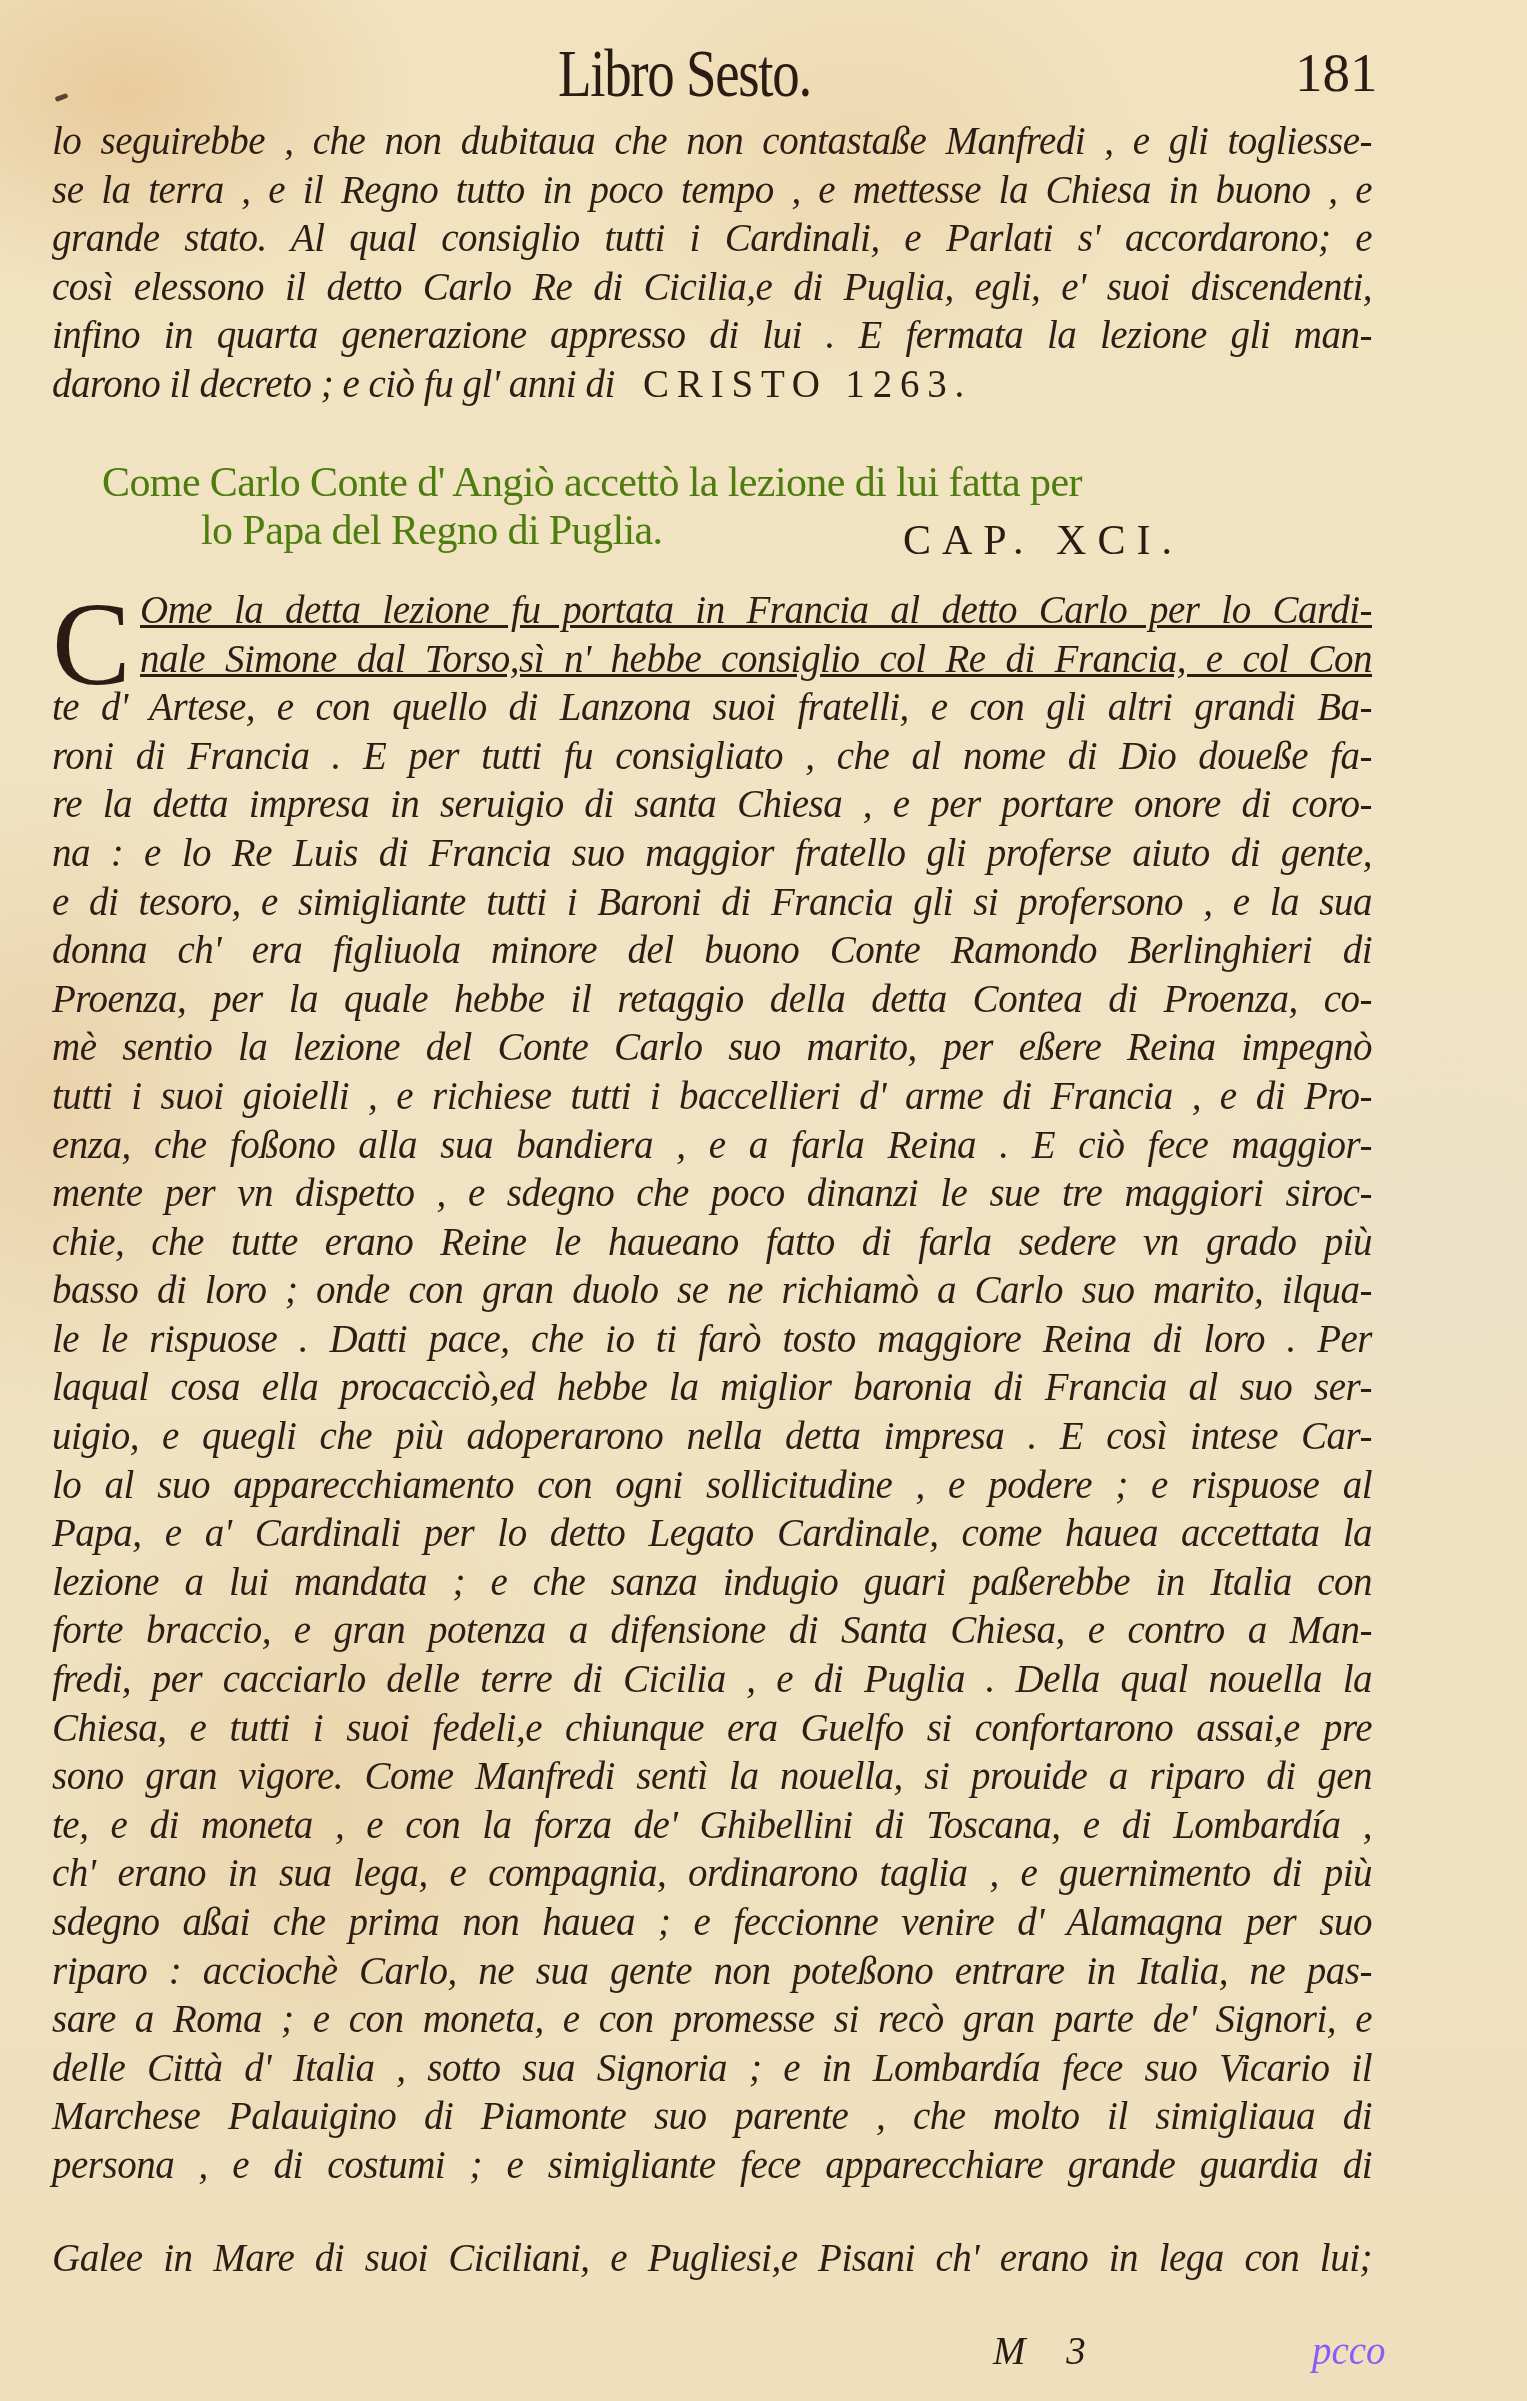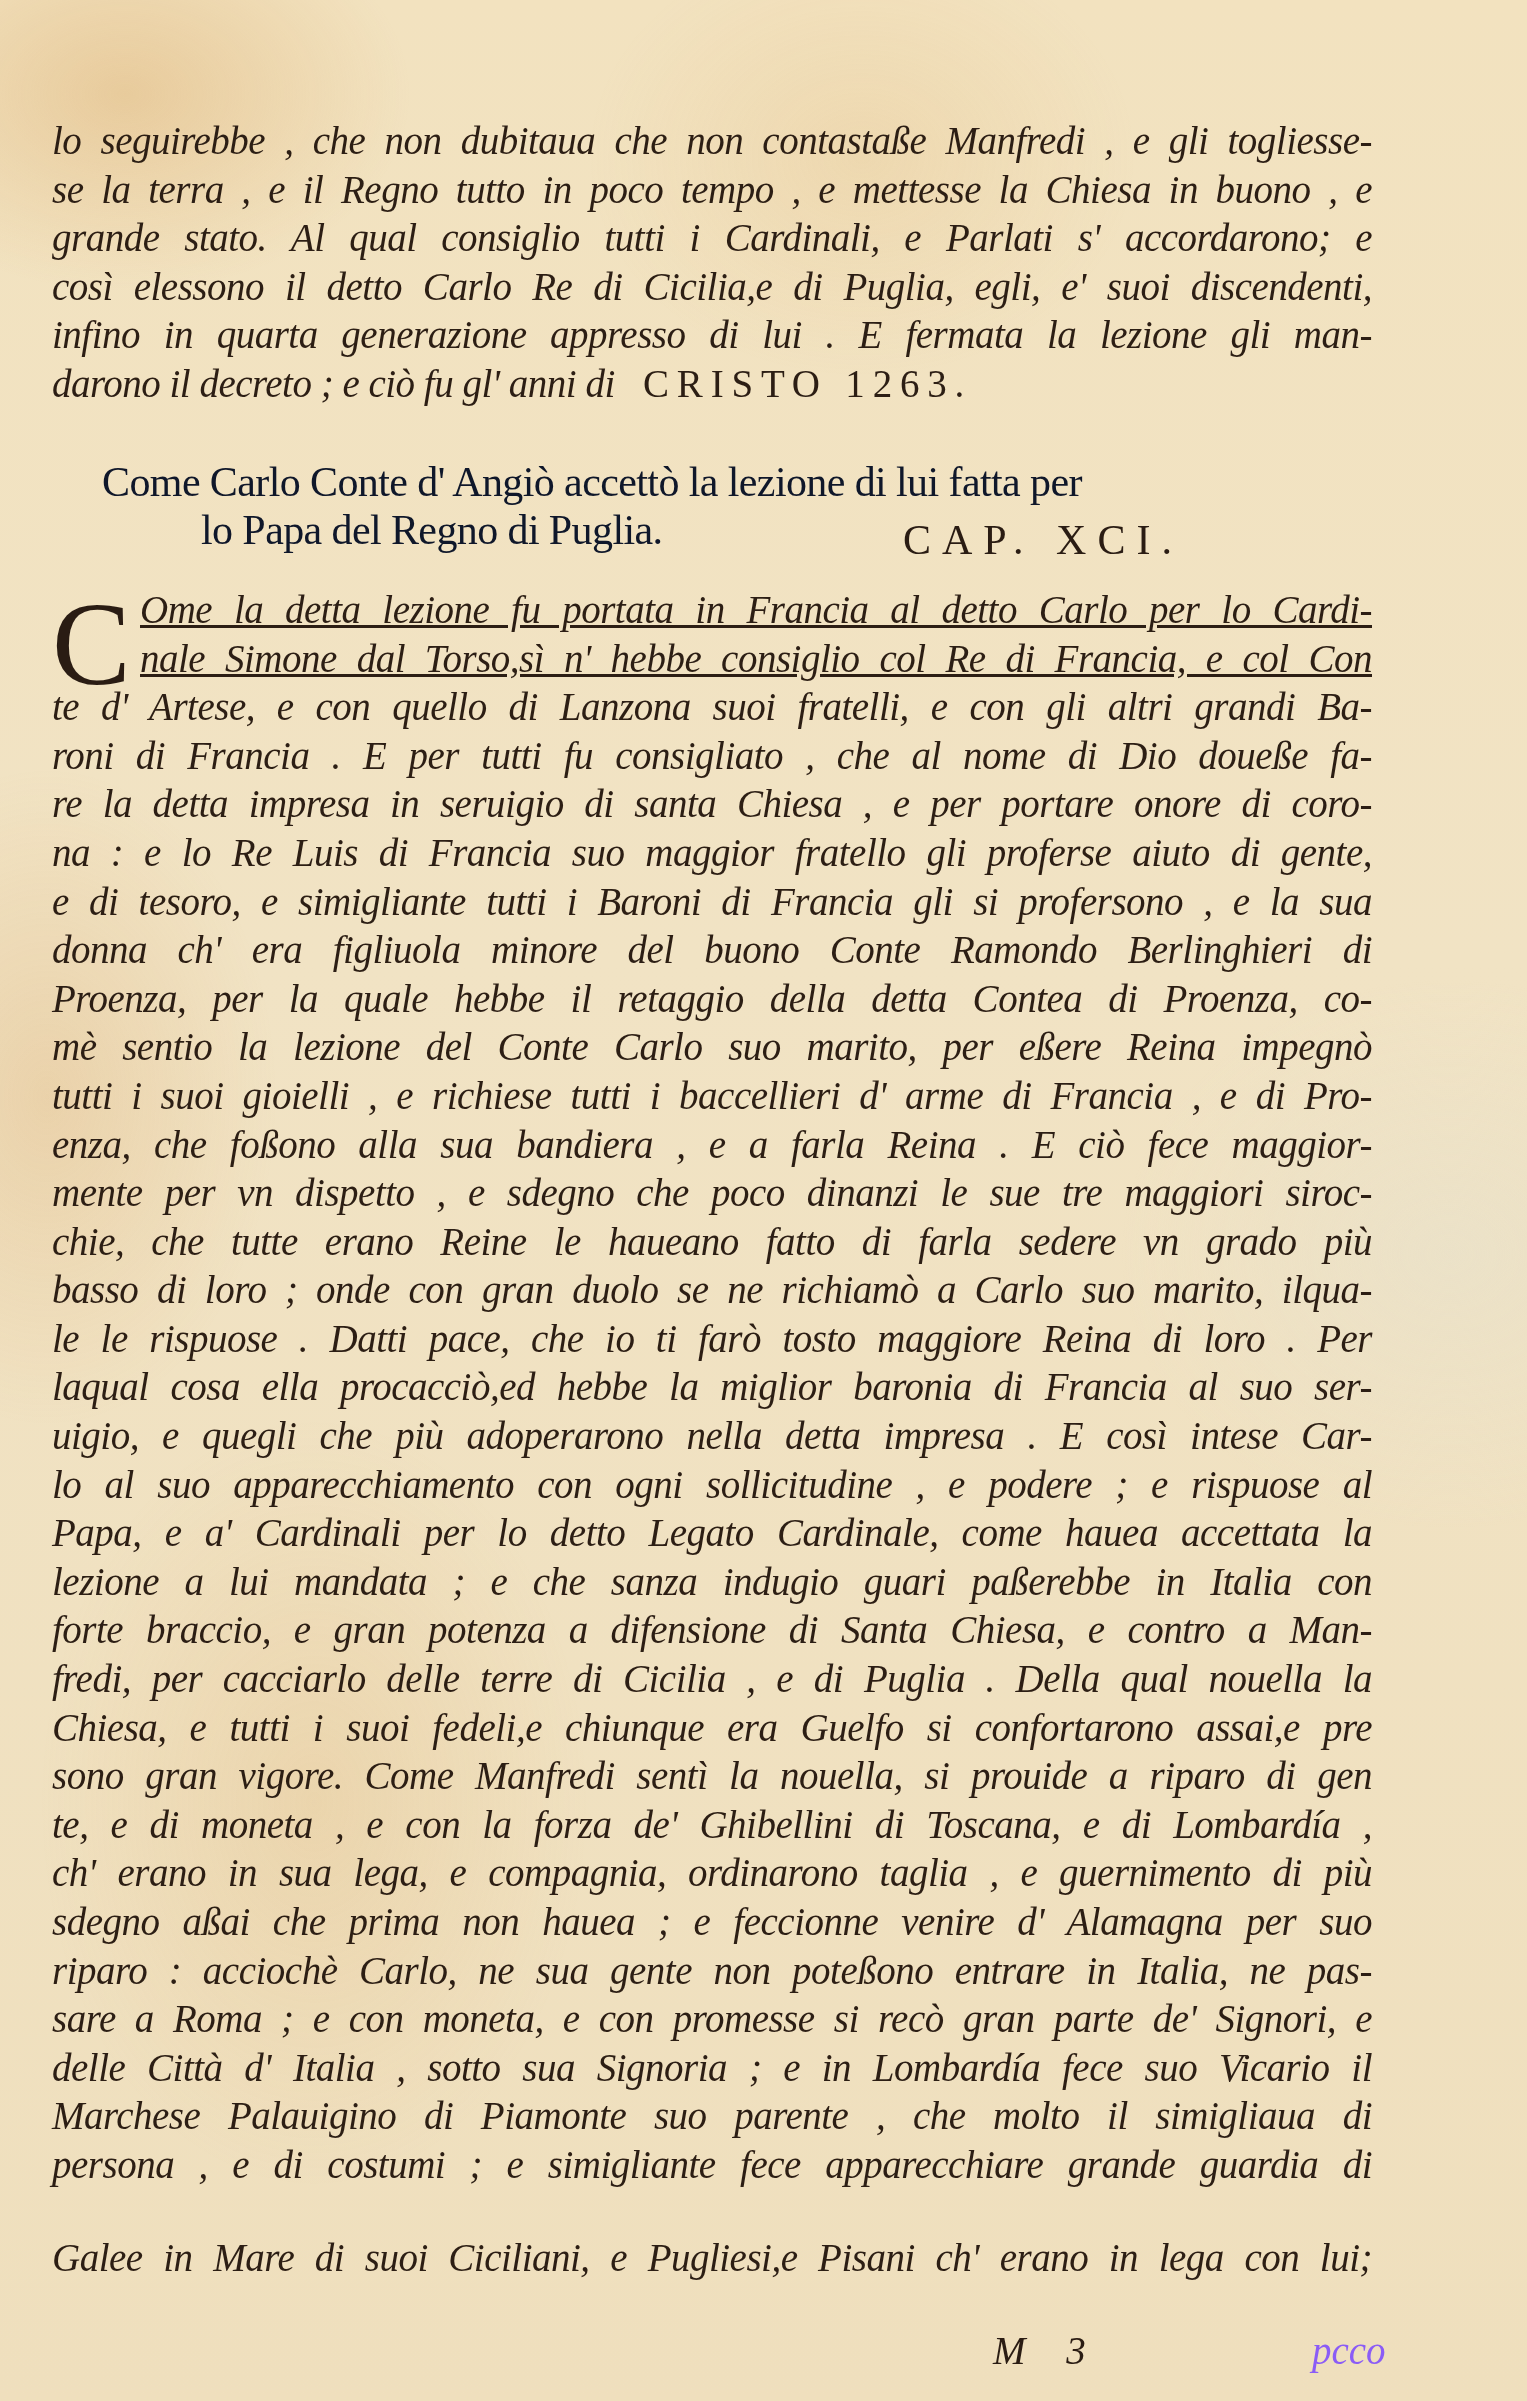--- a/index.html
+++ b/index.html
@@ -93,21 +93,21 @@
     left: 0;
     top: 0;
     width: 1528px;
   }
   .chapter-line {
     position: absolute;
     white-space: nowrap;
     font-family: "Liberation Serif", "DejaVu Serif", serif;
     font-size: 42px;
     line-height: 49px;
-    color: #0f172a;
+    color: #4d7c0f;
     letter-spacing: -0.6px;
     text-align: right;
   }
   .chapter-num {
     position: absolute;
     white-space: nowrap;
     font-family: "Liberation Serif", "DejaVu Serif", serif;
     font-size: 42px;
     line-height: 49px;
     letter-spacing: 11px;
@@ -158,20 +158,25 @@
   .smallcaps {
     font-style: normal;
     letter-spacing: 7.8px;
   }
 </style>
 </head>
 <body>
 
 <div class="page">
 
+  <div class="running-head">
+    <span class="edge-mark"></span>
+    <div class="running-title">Libro Sesto.</div>
+    <div class="page-number">181</div>
+  </div>
 
   <div class="text-block" style="top:116px;">
     <div class="line" style="top:0px;">lo seguirebbe , che non dubitaua che non contastaße Manfredi , e gli togliesse-</div>
     <div class="line" style="top:49px;">se la terra , e il Regno tutto in poco tempo , e mettesse la Chiesa in buono , e</div>
     <div class="line" style="top:97px;">grande stato. Al qual consiglio tutti i Cardinali, e Parlati s' accordarono; e</div>
     <div class="line" style="top:146px;">così elessono il detto Carlo Re di Cicilia,e di Puglia, egli, e' suoi discendenti,</div>
     <div class="line" style="top:194px;">infino in quarta generazione appresso di lui . E fermata la lezione gli man-</div>
     <div class="line last" style="top:243px;">
       <span>darono il decreto ; e ciò fu gl' anni di</span>
       <span class="smallcaps" style="margin-left:19px;">CRISTO 1263.</span>

